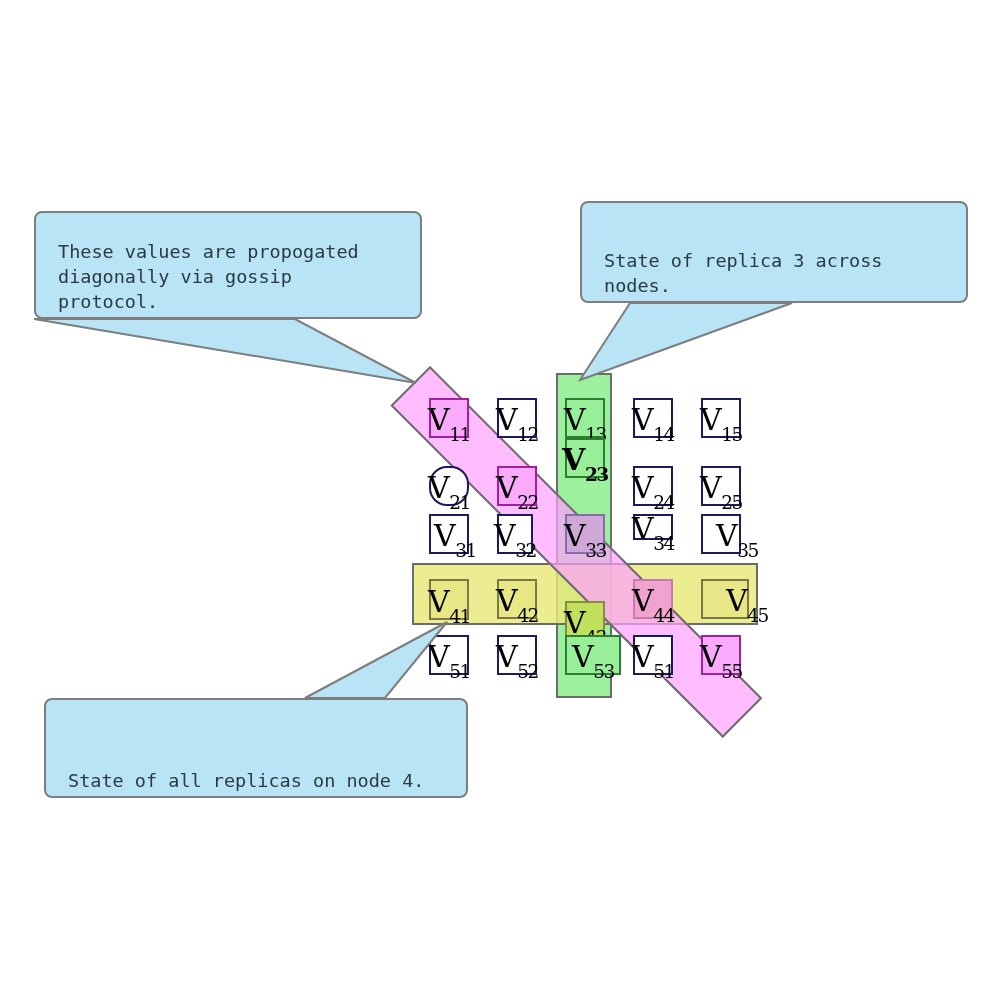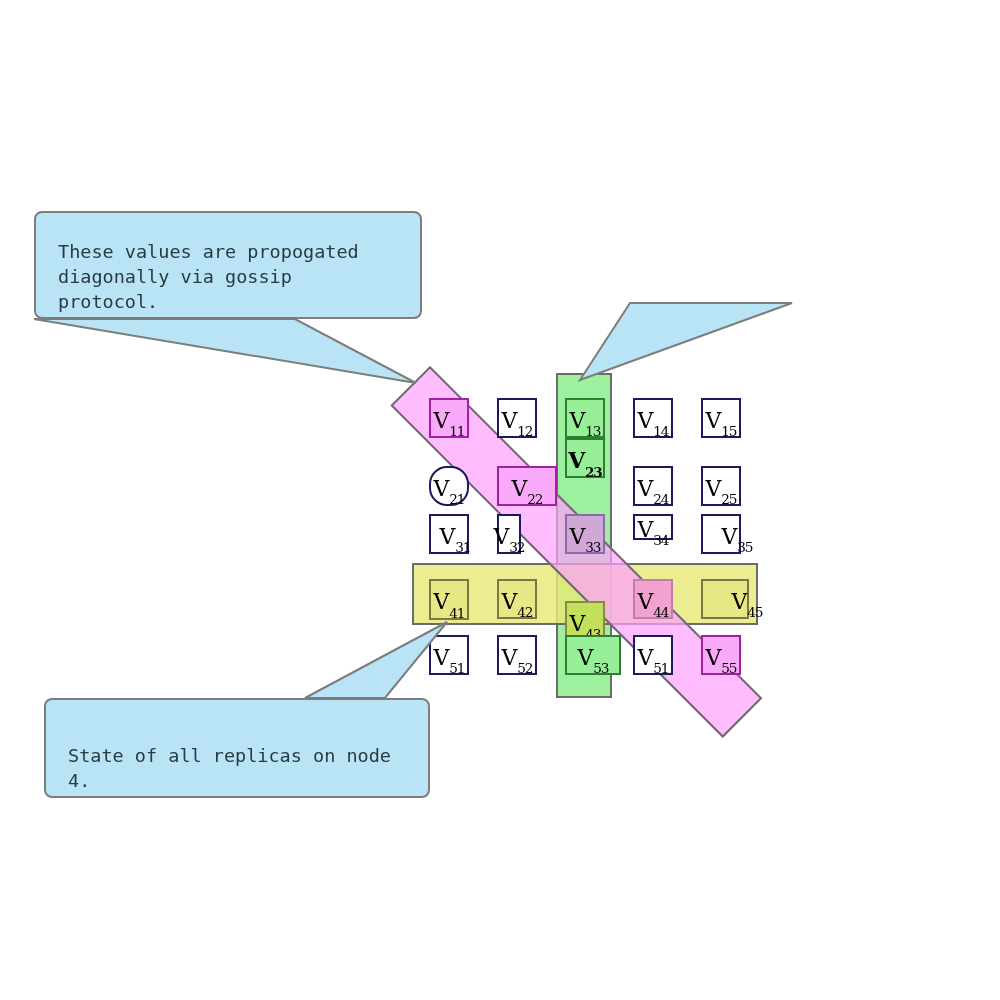--- a/index.html
+++ b/index.html
@@ -56,21 +56,21 @@
     border-color: #8a8a46;
     background: #c3e05c;
   }
   .cell.hl-pink {
     border-color: #c77aae;
     background: #f0a3cf;
   }
 
   .vlabel {
     font-family: "DejaVu Serif", serif;
-    font-size: 22px;
+    font-size: 30px;
     line-height: 1;
     color: #000000;
     letter-spacing: 0;
     position: relative;
     top: -1px;
     margin-top: 12px;
   }
   .vlabel sub {
     font-size: 0.62em;
     letter-spacing: -0.09em;
@@ -152,36 +152,36 @@
       </div>
       <div class="cell " style="left: 633px; top: 398px; width: 40px; height: 40px;">
         <span class="vlabel">V<sub>14</sub></span>
       </div>
       <div class="cell " style="left: 701px; top: 398px; width: 40px; height: 40px;">
         <span class="vlabel">V<sub>15</sub></span>
       </div>
       <div class="cell " style="left: 429px; top: 466px; width: 40px; height: 40px; border-radius: 18px;">
         <span class="vlabel">V<sub>21</sub></span>
       </div>
-      <div class="cell hl-magenta" style="left: 497px; top: 466px; width: 60px; height: 40px;">
+      <div class="cell hl-magenta" style="left: 497px; top: 466px; width: 40px; height: 40px;">
         <span class="vlabel">V<sub>22</sub></span>
       </div>
       <div class="cell hl-green" style="left: 565px; top: 438px; width: 40px; height: 40px; font-weight: bold;">
         <span class="vlabel">V<sub>23</sub></span>
       </div>
       <div class="cell " style="left: 633px; top: 466px; width: 40px; height: 40px;">
         <span class="vlabel">V<sub>24</sub></span>
       </div>
       <div class="cell " style="left: 701px; top: 466px; width: 40px; height: 40px;">
         <span class="vlabel">V<sub>25</sub></span>
       </div>
       <div class="cell " style="left: 429px; top: 514px; width: 40px; height: 40px; padding-left: 12px;">
         <span class="vlabel">V<sub>31</sub></span>
       </div>
-      <div class="cell " style="left: 497px; top: 514px; width: 24px; height: 40px;">
+      <div class="cell " style="left: 497px; top: 514px; width: 36px; height: 40px;">
         <span class="vlabel">V<sub>32</sub></span>
       </div>
       <div class="cell hl-purple" style="left: 565px; top: 514px; width: 40px; height: 40px;">
         <span class="vlabel">V<sub>33</sub></span>
       </div>
       <div class="cell " style="left: 633px; top: 514px; width: 40px; height: 26px;">
         <span class="vlabel">V<sub>34</sub></span>
       </div>
       <div class="cell " style="left: 701px; top: 514px; width: 40px; height: 40px; padding-left: 32px;">
         <span class="vlabel">V<sub>35</sub></span>
@@ -225,17 +225,20 @@
     <polygon points="50,102 212,102 0,179"></polygon>
   </svg>
   <svg class="tail" id="tail-node4" width="520" height="260" style="left: 44px; top: 698px; overflow: visible;">
     <polygon points="261,0 341,0 403,-76"></polygon>
   </svg>
 
   <div class="callout" id="callout-gossip" style="left: 34px; top: 211px; width: 388px; height: 108px;">
     <span class="callout-text">These values are propogated
 diagonally via gossip protocol.</span>
   </div>
-  <div class="callout" id="callout-node4" style="left: 44px; top: 698px; width: 386px; height: 100px;">
+  <div class="callout" id="callout-replica3" style="left: 580px; top: 201px; width: 388px; height: 102px;">
+    <span class="callout-text">State of replica 3 across nodes.</span>
+  </div>
+  <div class="callout" id="callout-node4" style="left: 44px; top: 698px; width: 424px; height: 100px;">
     <span class="callout-text">State of all replicas on node 4.</span>
   </div>
 
 </div>
 
 </body></html>

